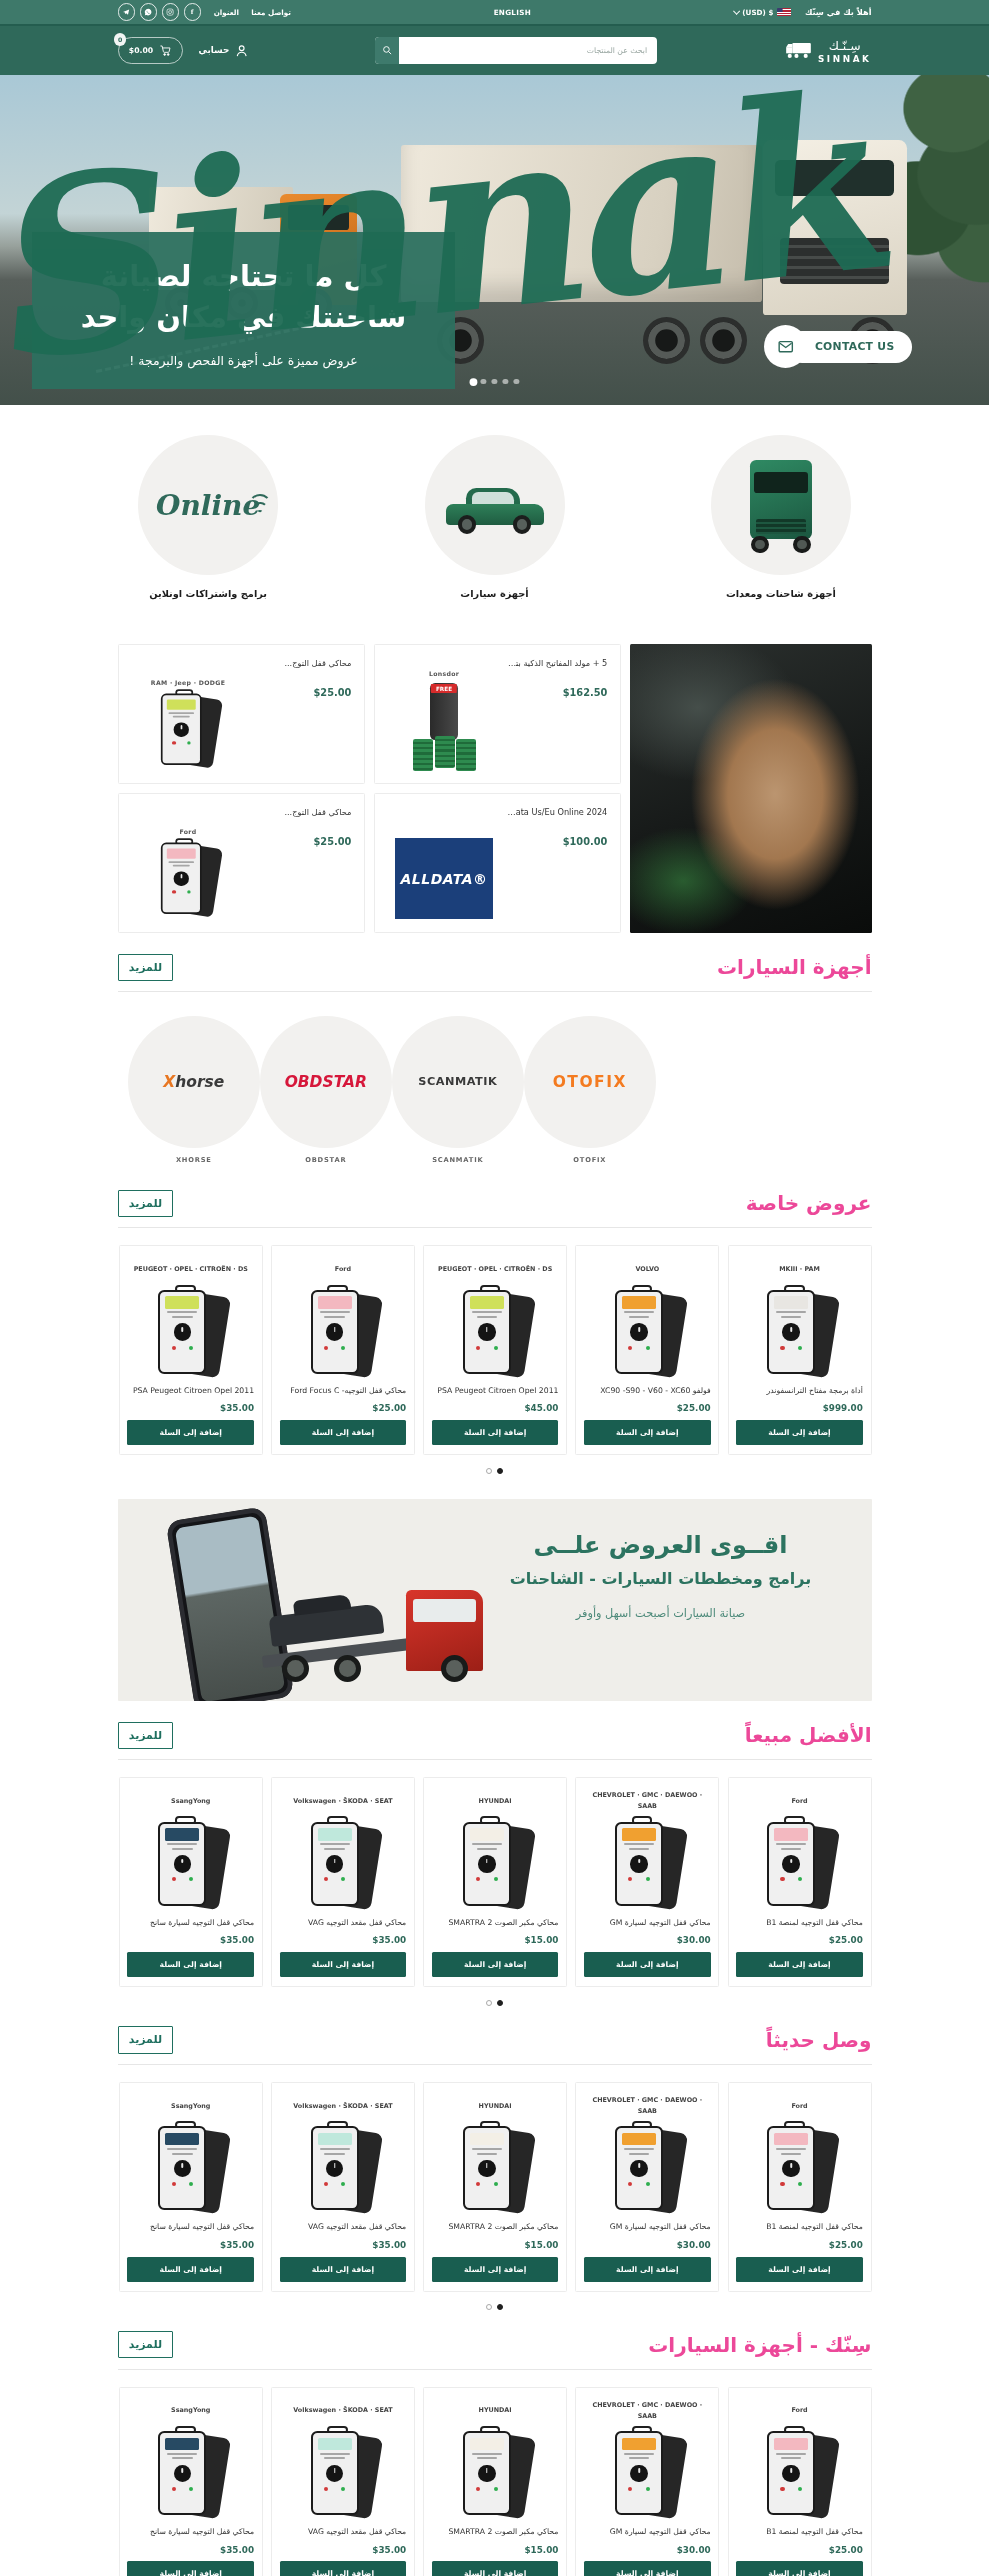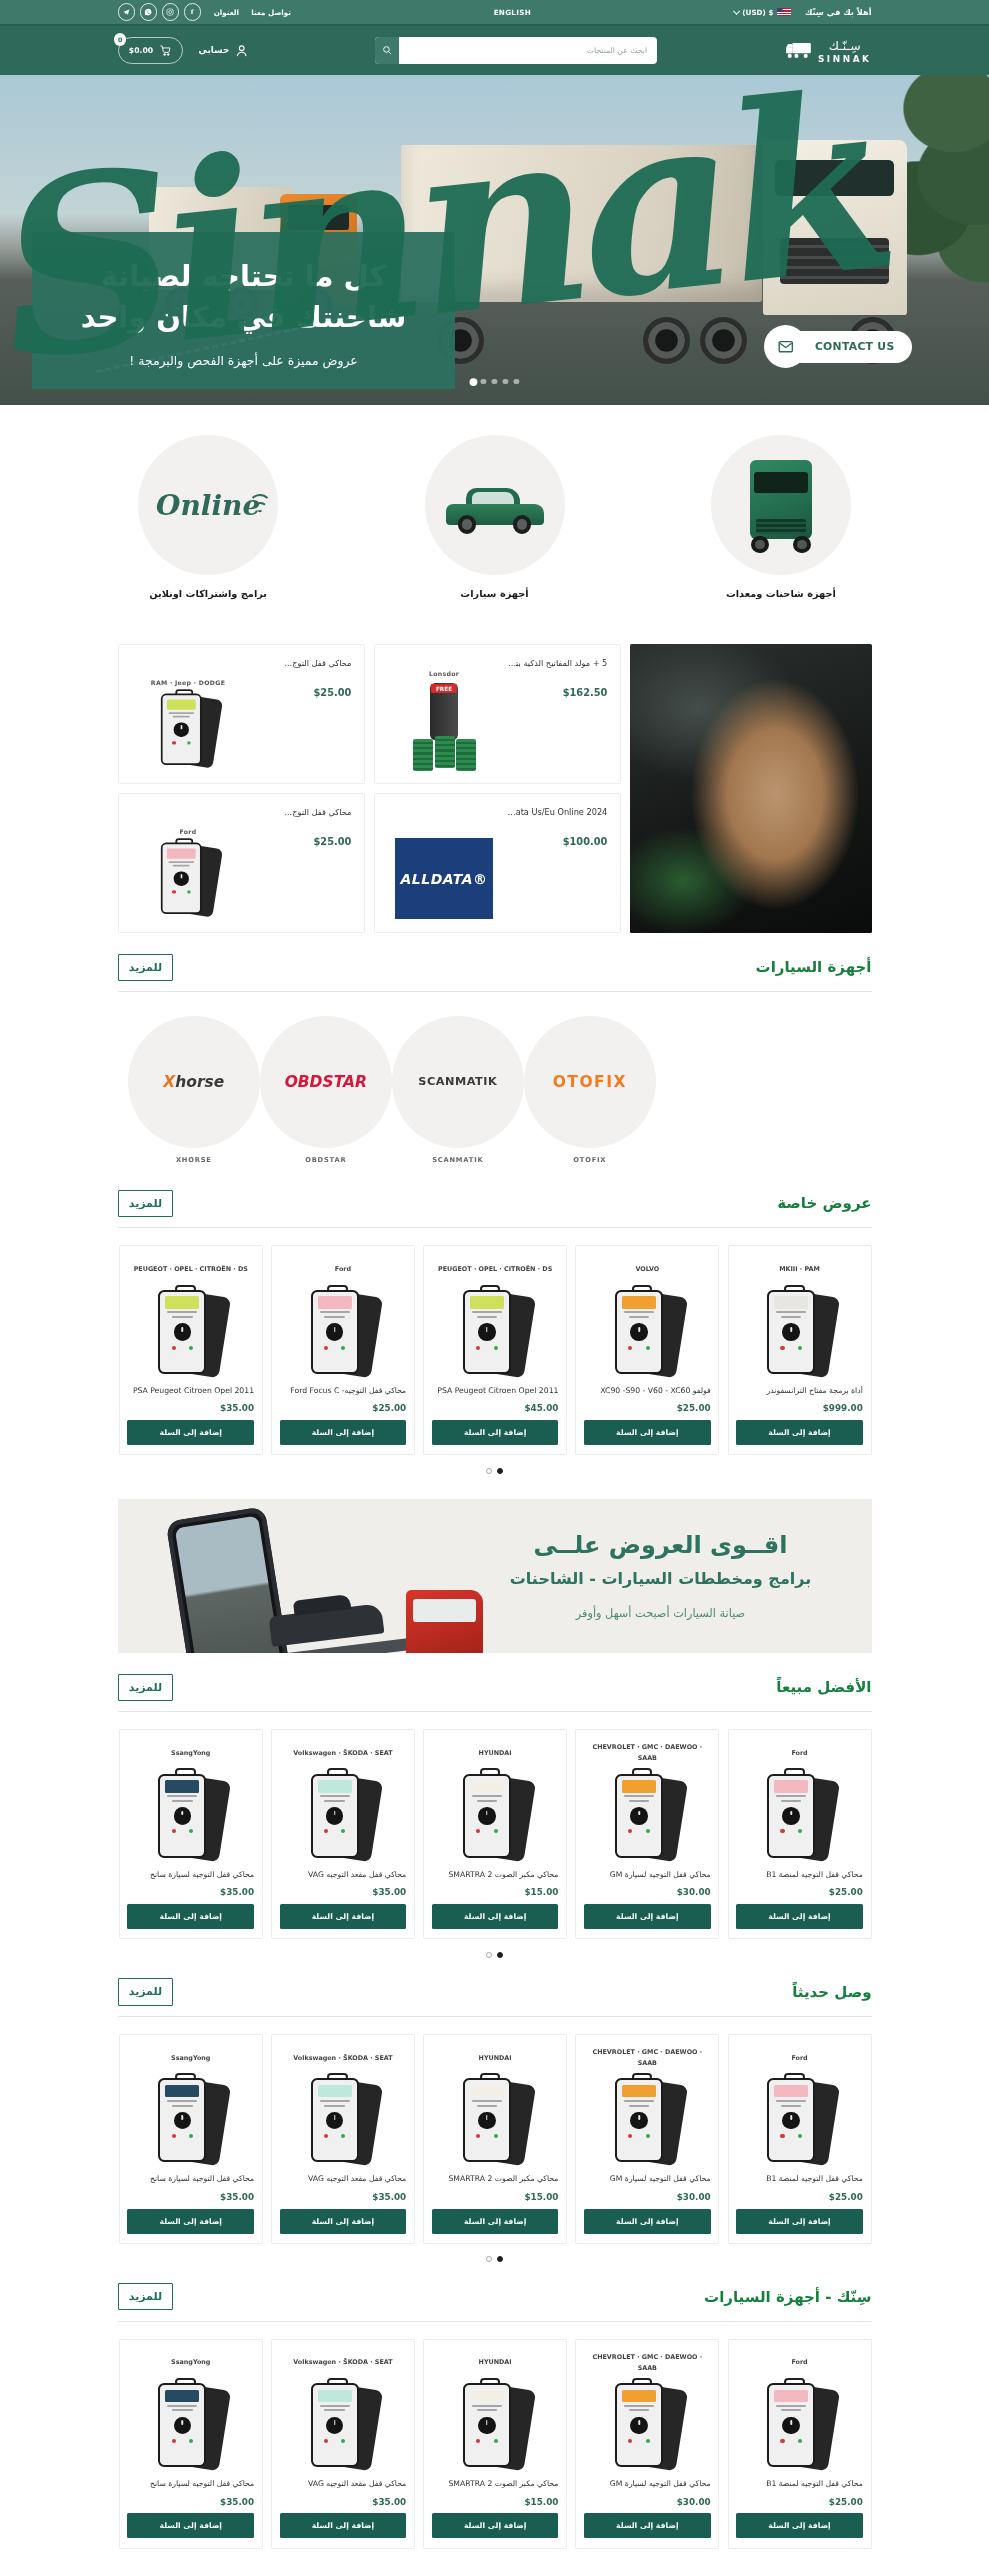--- a/index.html
+++ b/index.html
@@ -109,21 +109,21 @@
   .fbrands{font-size:6.2px;font-weight:bold;color:#555;letter-spacing:0.3px;text-align:center}
   .alldata-box{width:98px;height:81px;background:#1b3f7a;display:grid;place-items:center;color:#fff;font-weight:bold;font-style:italic;font-size:14px;letter-spacing:0.5px;direction:ltr}
   .free-chip{position:absolute;top:27px;left:50%;transform:translateX(-50%);background:#d62b2b;color:#fff;font-size:5.7px;font-weight:bold;padding:1.5px 5.2px;border-radius:1px;z-index:2;direction:ltr}
   .keygen{position:relative;width:77px;height:88px}
   .kg-stick{position:absolute;left:50%;transform:translateX(-50%);top:0;width:28px;height:57px;background:linear-gradient(90deg,#2a2a2a,#4a4a4a);border-radius:5.2px}
   .kg-pcb,.kg-pcb2,.kg-pcb3{position:absolute;bottom:0;width:20.6px;height:32px;background:repeating-linear-gradient(180deg,#2e8b4f 0 3.1px,#1f6b3a 3.1px 5.2px);border-radius:2.1px}
   .kg-pcb{left:7.2px}.kg-pcb2{left:29px;bottom:3.1px}.kg-pcb3{left:50px}
 
   
   .sec-head{display:flex;justify-content:space-between;align-items:center;margin-top:20.6px}
-  .sec-title{color:#15803d;font-size:15px;font-weight:bold}
+  .sec-title{color:#ec4899;font-size:20px;font-weight:bold}
   .more-btn{border:0.5px solid #1F6F5F;color:#1F6F5F;background:#fff;padding:6.2px 10.3px;font-size:11px;font-weight:bold;border-radius:1px}
   .sec-divider{height:0.5px;background:#e6e6e6;margin-top:10.3px}
 
   
   .brands-row{display:flex;direction:ltr;padding:24px 10.3px 5.2px}
   .brand{width:132px;text-align:center}
   .brand-circle{width:132px;height:132px;border-radius:50%;background:#f2f1ef;display:grid;place-items:center}
   .brand-logo{display:block;font-size:15.5px;font-weight:bold;color:#222;direction:ltr}
   .brand[data-logo="XHORSE"] .brand-logo{font-style:italic;color:#3a3a3a}
   .brand[data-logo="XHORSE"] .brand-logo::first-letter{color:#e87722}
@@ -151,21 +151,21 @@
   .device-dots .g{background:#2fae4e}
   .device-dots .r{background:#d13a3a}
   .pcard-title{font-size:7.7px;color:#333;text-align:right;min-height:13.4px;overflow:hidden;white-space:nowrap;text-overflow:ellipsis}
   .pcard-price{margin-top:4.1px;font-size:8.8px;font-weight:bold;color:#2F695A;text-align:right}
   .add-btn{margin-top:6.7px;height:25px;background:#195E50;color:#fff;font-size:7.7px;font-weight:bold;border:0;border-radius:1.5px;width:100%}
   .row-dots{display:flex;justify-content:center;gap:4.1px;margin:12.4px 0 1px}
   .dot{width:6.2px;height:6.2px;border-radius:50%;background:#fff;border:0.5px solid #a9a9a9}
   .dot.active{background:#1f1f1f;border-color:#1f1f1f}
 
   
-  .banner{margin:24px auto 0;width:754px;height:154px;background:#efeeea;position:relative;overflow:hidden;border-radius:1px}
+  .banner{margin:24px auto 0;width:754px;height:202px;background:#efeeea;position:relative;overflow:hidden;border-radius:1px}
   .phone{position:absolute;left:62px;top:14.4px;width:100px;height:192px;background:#141518;border-radius:14.4px;transform:rotate(-9deg);box-shadow:inset 0 0 0 4.6px #2b2c31}
   .phone-screen{position:absolute;inset:8.2px;background:linear-gradient(180deg,#a9bcC4 0%,#a9bcc4 38%,#5d6663 40%,#474e4b 100%);border-radius:8.2px}
   .tow{position:absolute;left:144px;top:31px;width:242px;height:155px}
   .tow-bed{position:absolute;bottom:27px;left:0;width:165px;height:12.4px;background:#4a4e52;transform:rotate(-7deg);border-radius:2.1px}
   .tow-car{position:absolute;bottom:45px;left:8.2px;width:113px;height:30px;background:#2e3236;border-radius:7.2px 15.5px 3.1px 3.1px;transform:rotate(-7deg)}
   .tow-car::before{content:"";position:absolute;top:-13.4px;left:26px;width:57px;height:15.5px;background:#23262a;border-radius:6.2px 10.3px 0 0}
   .tow-cab{position:absolute;bottom:14.4px;right:20.6px;width:77px;height:81px;background:linear-gradient(160deg,#d8352b,#9c1f16);border-radius:5.2px 12.4px 2.1px 2.1px}
   .tow-cab::before{content:"";position:absolute;top:9.3px;left:7.2px;right:7.2px;height:23px;background:#e8ecec;border-radius:3.1px}
   .tow-w{position:absolute;bottom:3.1px;width:27px;height:27px;border-radius:50%;background:#5a605c;border:5.7px solid #191b1a}
   .banner-text{position:absolute;right:41px;top:32px;width:340px;text-align:center;color:#2C7360}

